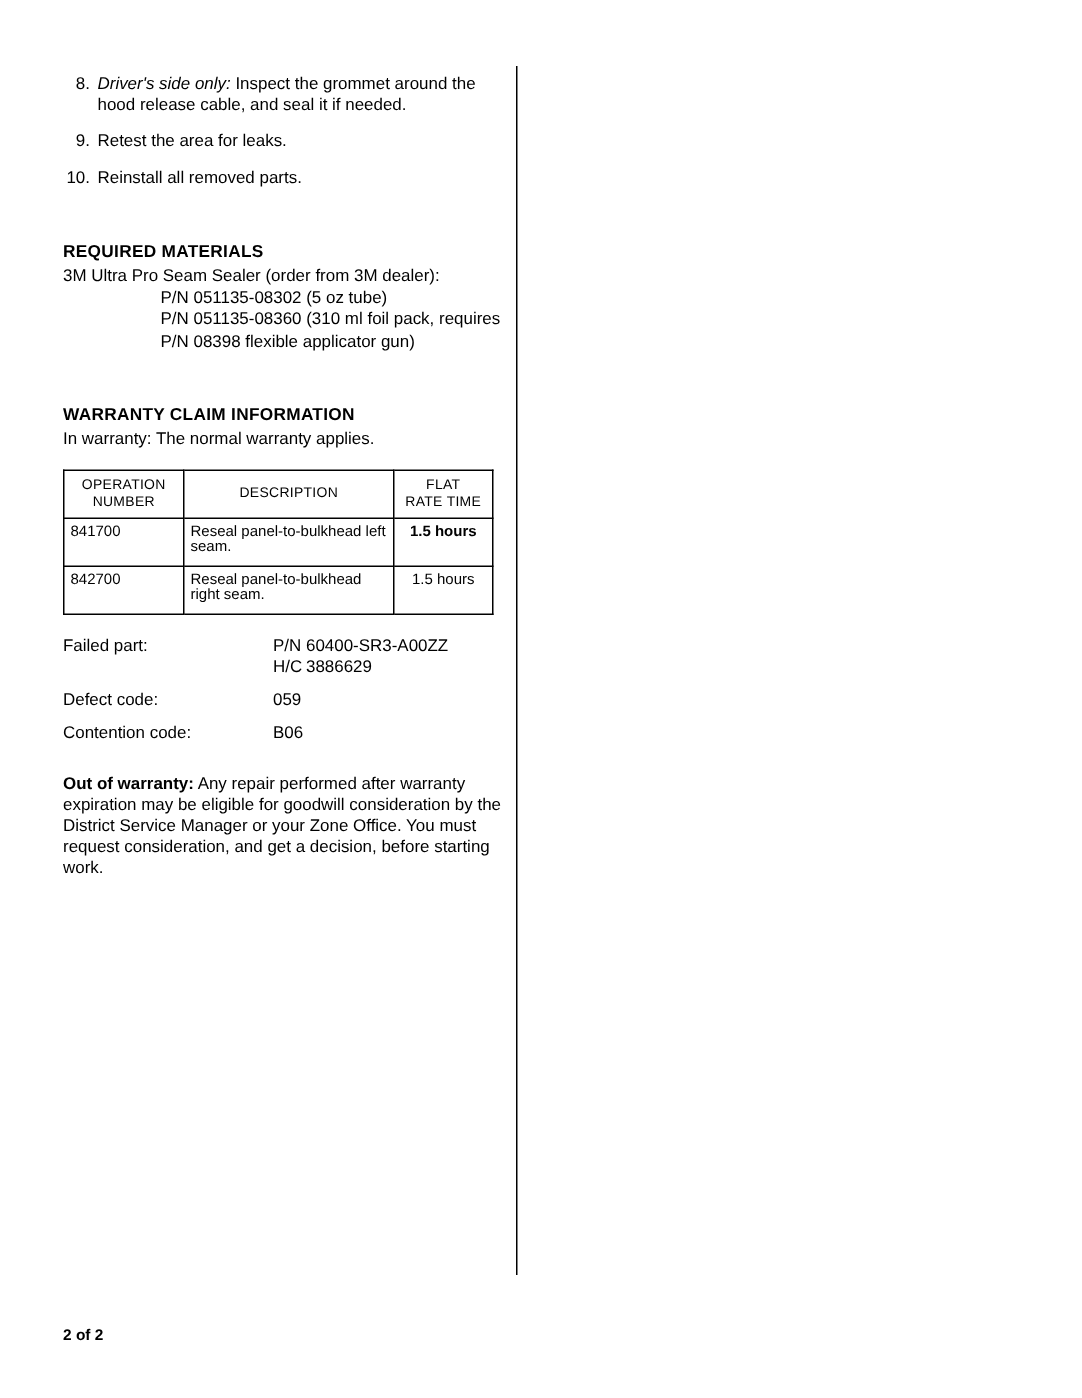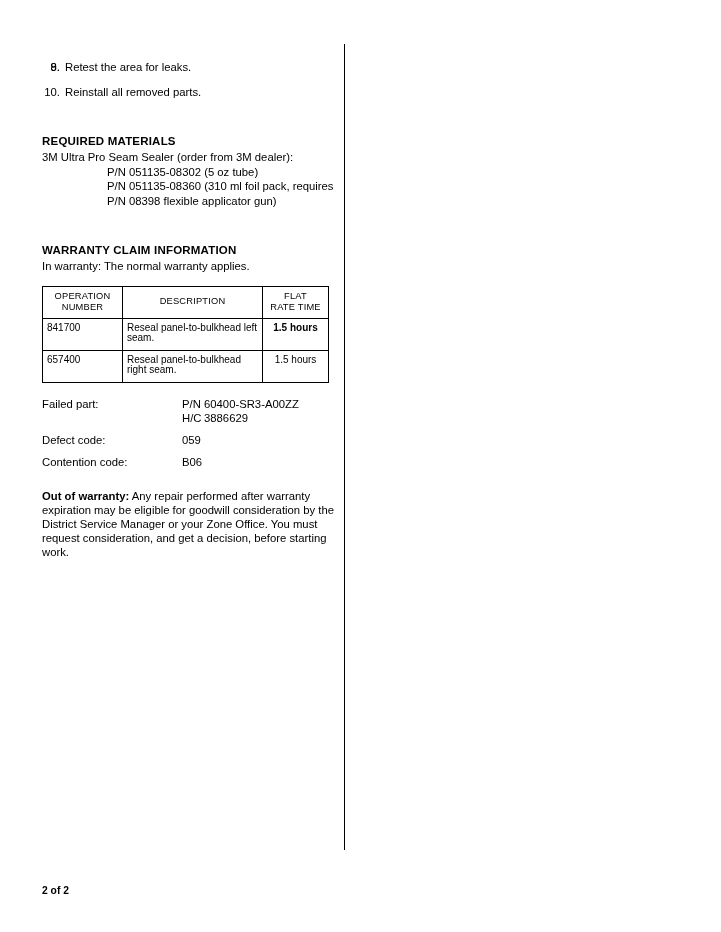--- a/index.html
+++ b/index.html
@@ -174,20 +174,21 @@
 
 <div class="page">
 
   <div class="col-rule"></div>
 
   <div class="content">
 
     <ol class="steps">
       <li class="step">
         <span class="num">8.</span>
+        <span><em>Driver's side only:</em><span> Inspect the grommet around the hood release cable, and seal it if needed.</span></span>
       </li>
       <li class="step">
         <span class="num">9.</span>
         <span>Retest the area for leaks.</span>
       </li>
       <li class="step">
         <span class="num wide">10.</span>
         <span>Reinstall all removed parts.</span>
       </li>
     </ol>
@@ -224,21 +225,21 @@
           </th>
         </tr>
       </thead>
       <tbody>
         <tr>
           <td class="opnum">841700</td>
           <td class="desc">Reseal panel-to-bulkhead left seam.</td>
           <td class="rate bold">1.5 hours</td>
         </tr>
         <tr>
-          <td class="opnum">657400</td>
+          <td class="opnum">842700</td>
           <td class="desc">Reseal panel-to-bulkhead right seam.</td>
           <td class="rate">1.5 hours</td>
         </tr>
       </tbody>
     </table>
 
     <div class="fields">
       <div class="field-row">
         <span class="field-label">Failed part:</span><span class="field-sub">P/N</span><span>60400-SR3-A00ZZ</span>
       </div>

